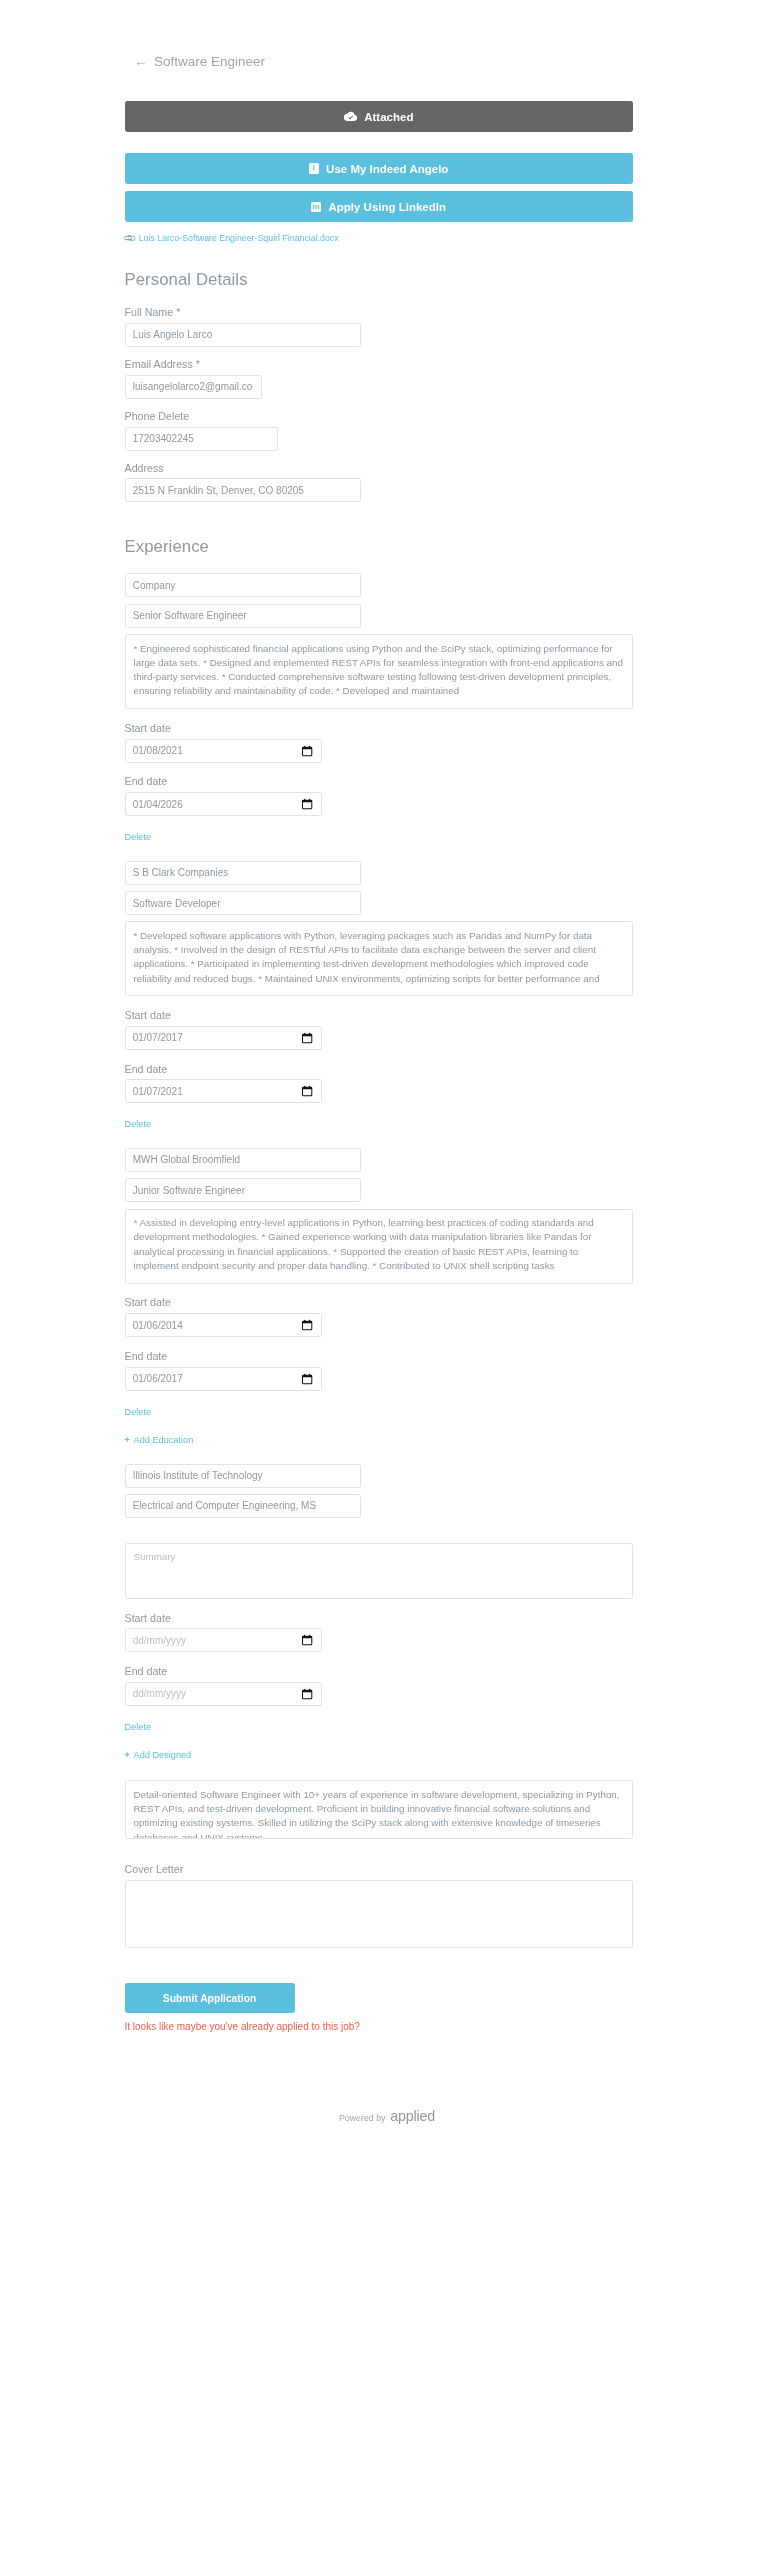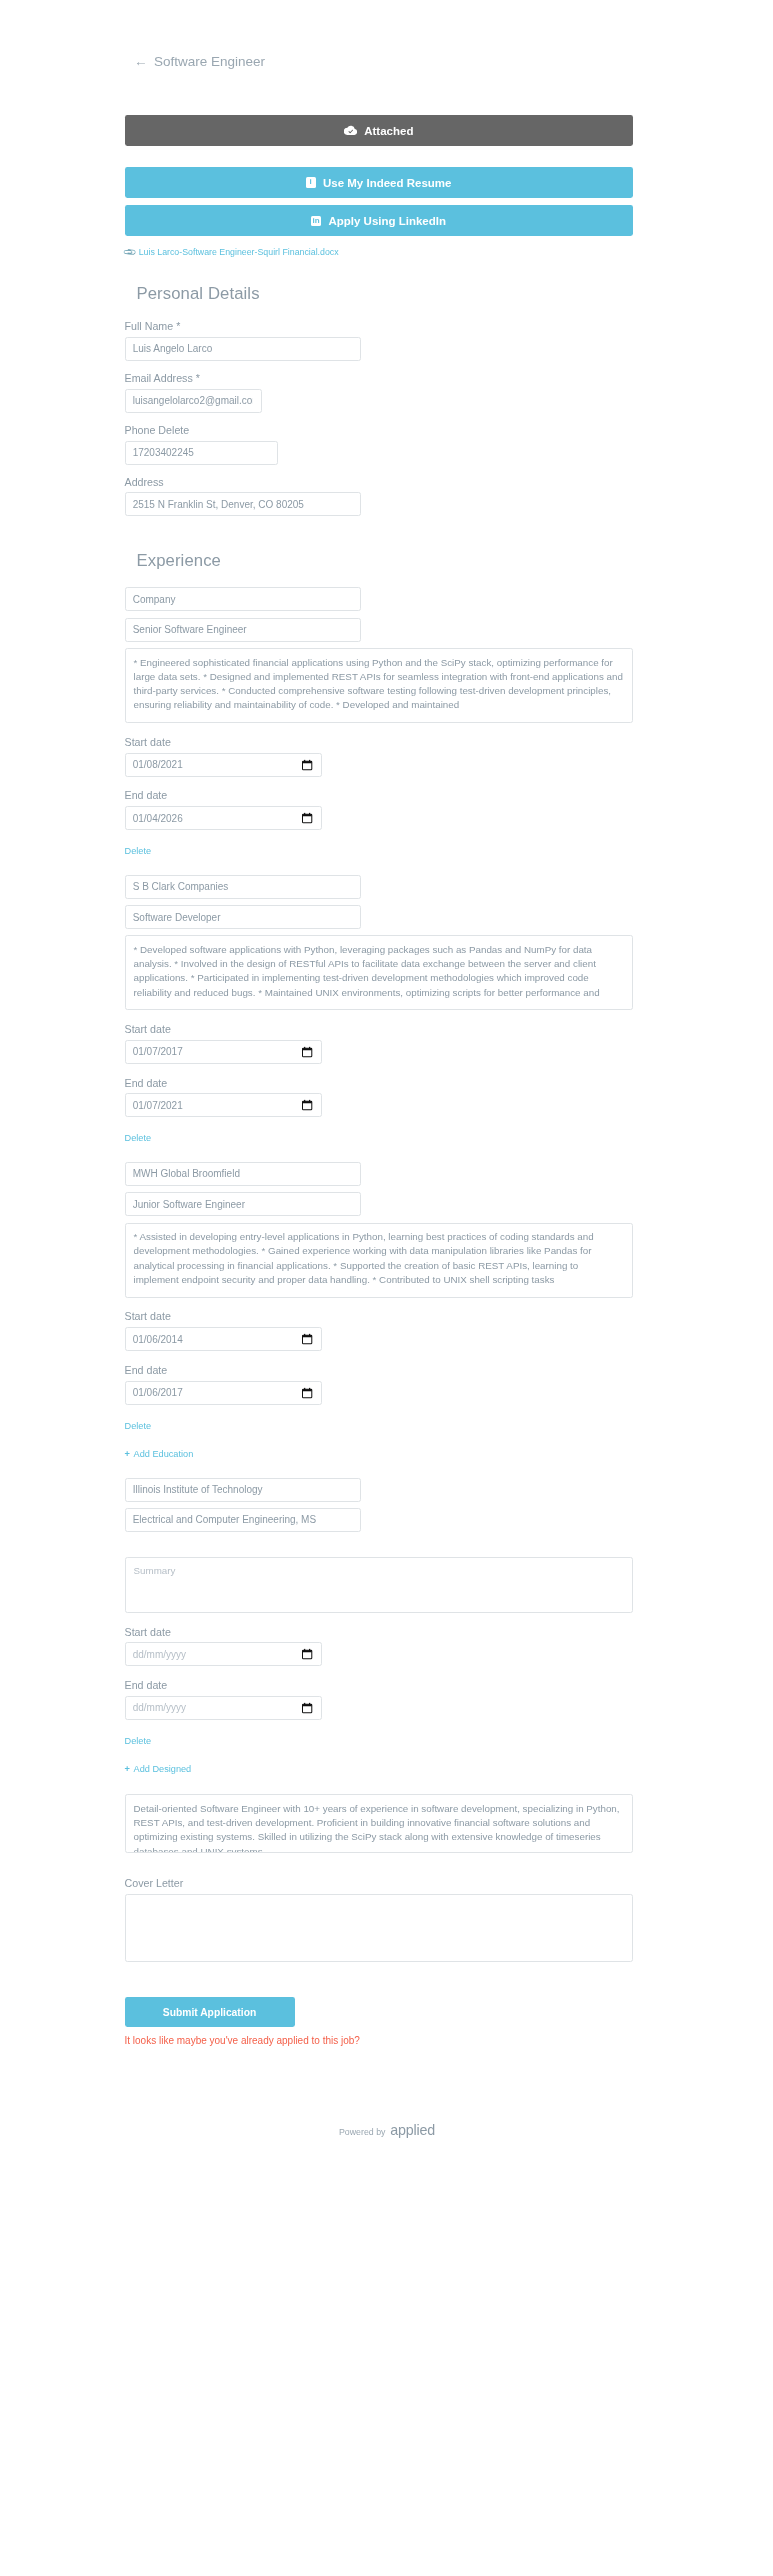--- a/index.html
+++ b/index.html
@@ -47,21 +47,21 @@
     width: 508px;
     height: 31px;
     border: none;
     border-radius: 2.4px;
     font-size: 11.5px;
     font-weight: bold;
     color: #ffffff;
     cursor: pointer;
     font-family: "Liberation Sans", sans-serif;
   }
-  .btn-attached { background: #666666; margin-top: 46px; }
+  .btn-attached { background: #666666; margin-top: 32px; }
   .btn-indeed   { background: #5bc0de; margin-top: 21px; }
   .btn-linkedin { background: #5bc0de; margin-top: 7.2px; }
 
   .cloud-ico { display: inline-block; width: 13.5px; height: 10.3px; position: relative; }
   .cloud-ico svg { display: block; }
   .sq-ico {
     display: inline-flex; align-items: center; justify-content: center;
     width: 10.3px; height: 10.3px; background: #ffffff; border-radius: 1.6px;
     color: #5bc0de; font-size: 8px; font-weight: bold; line-height: 10.3px;
   }
@@ -72,21 +72,21 @@
     font-size: 8.8px; color: #5bc0de; text-decoration: none; cursor: pointer;
     display: inline-flex; align-items: center; gap: 3.2px;
   }
   .clip-ico { display: inline-block; transform: rotate(-45deg); font-size: 8.8px; color: #5bc0de; }
 
   
   .section-title {
     font-size: 16.7px;
     font-weight: normal;
     color: #8c9aa5;
-    margin: 27px 0 16px 12px;
+    margin: 27px 0 16px 0;
     letter-spacing: 0.1px;
   }
   #exp-title { margin-top: 35px; }
 
   
   .flabel {
     display: block;
     font-size: 10.7px;
     color: #8c9aa5;
     margin: 0 0 4.8px 0;
@@ -209,21 +209,21 @@
         <svg width="13.5" height="10.3" viewBox="0 0 17 13">
           <path d="M4 12.5h9.2A3.8 3.8 0 0 0 13.6 5 5 5 0 0 0 4.2 3.6 3.5 3.5 0 0 0 4 12.5z" fill="#ffffff"></path>
           <path d="M6.3 8.3l1.4 1.5 3-3.2" stroke="#666666" stroke-width="1.3" fill="none" stroke-linecap="round" stroke-linejoin="round"></path>
         </svg>
       </span>
       <span>Attached</span>
     </button>
 
     <button class="btn-block btn-indeed">
       <span class="sq-ico">i</span>
-      <span>Use My Indeed Resume</span>
+      <span>Use My Indeed Angelo</span>
     </button>
 
     <button class="btn-block btn-linkedin">
       <span class="sq-ico">in</span>
       <span>Apply Using LinkedIn</span>
     </button>
 
     <div class="attach-row">
       <a class="attach-link" href="#">
         <span class="clip-ico">📎</span>

